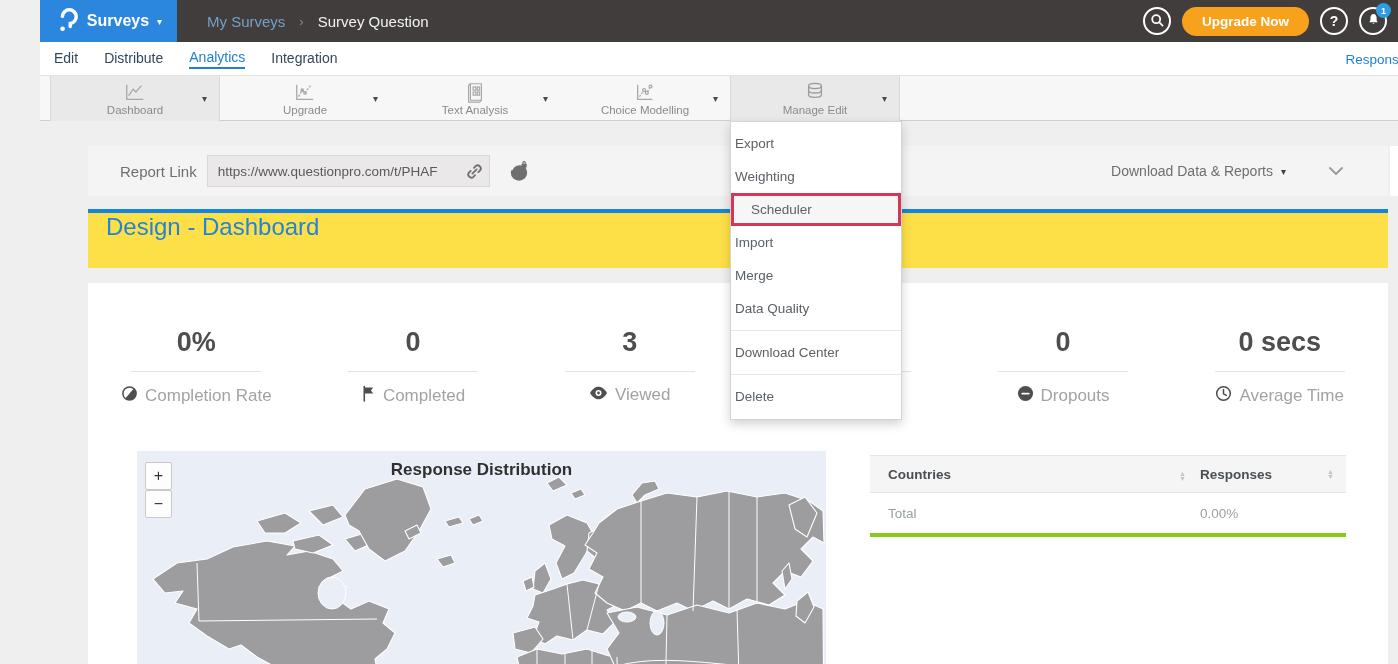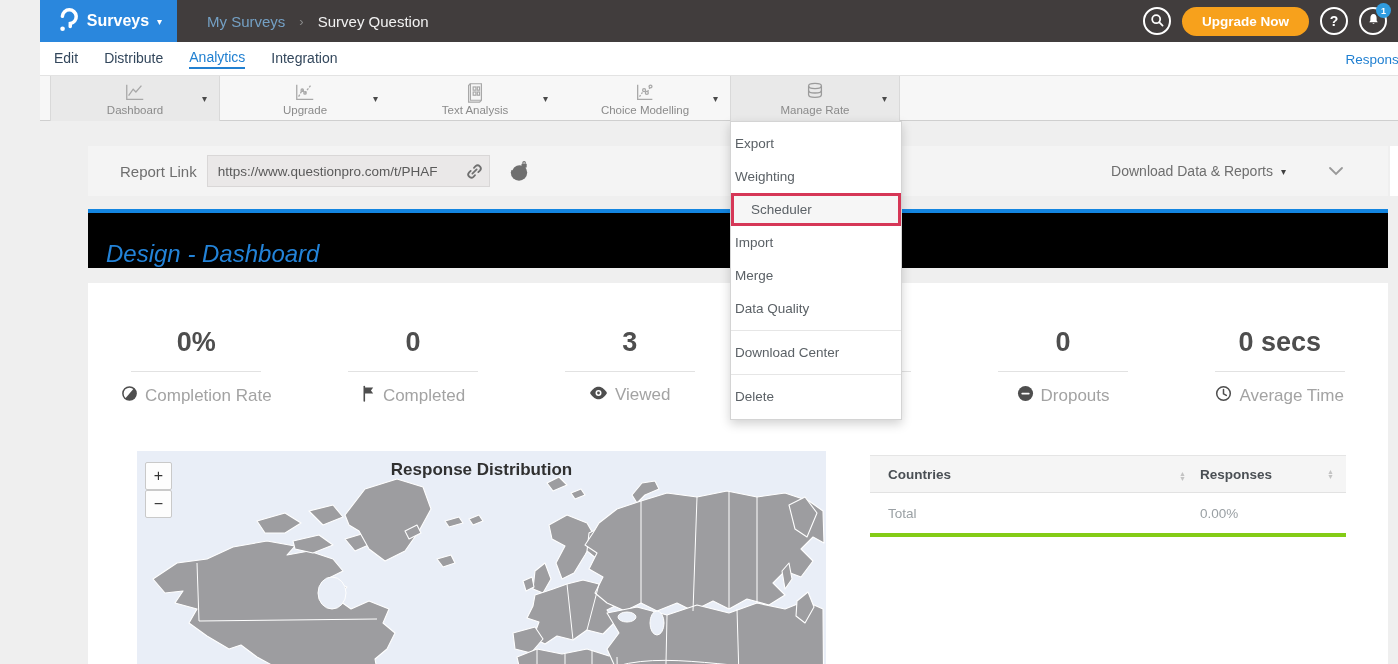--- a/index.html
+++ b/index.html
@@ -50,21 +50,21 @@
   .globe-btn { margin-left:18px; cursor:pointer; display:flex; }
   .report-right { margin-left:auto; display:flex; align-items:center; }
   .download-label { font-size:14px; color:#6e6e6e; cursor:pointer; }
   .download-caret { color:#3f3f3f; font-size:10px; margin-left:8px; }
   .collapse-chevron { margin-left:42px; cursor:pointer; display:flex; }
   .side-panel { position:absolute; left:1350px; top:146px; width:37px; height:50px; background:#fff; }
   .scroll-strip { position:absolute; left:1389px; top:42px; width:9px; height:622px; background:#fbfbfb; border-left:1px solid #e8e8e8; }
 
   
   .blue-line { position:absolute; left:48px; top:209px; width:1300px; height:4px; background:#1385e0; }
-  .title-band { position:absolute; left:48px; top:213px; width:1300px; height:55px; background:#000000; display:flex; align-items:flex-end;font-style:italic; }
+  .title-band { position:absolute; left:48px; top:213px; width:1300px; height:55px; background:#fde047; display:flex; align-items:flex-start; }
   .page-title { font-size:24px; font-weight:500; color:#2383d8; margin-left:18px; }
 
   
   .card { position:absolute; left:48px; top:283px; width:1300px; height:381px; background:#fff; overflow:hidden; }
   .stats-row { display:flex; margin-top:42px; }
   .stat-col { flex:1; text-align:center; }
   .stat-value { font-size:27px; font-weight:700; color:#4e4e4e; height:34px; line-height:34px; }
   .stat-divider { width:130px; margin:12px auto 13px; border-top:1px solid #e2e2e2; }
   .stat-label { display:flex; align-items:center; justify-content:center; gap:7px; font-size:17px; color:#a3a3a3; }
 
@@ -189,21 +189,21 @@
       <span class="tab-caret">▾</span>
     </div>
     <div class="tab shaded" style="left:690px;">
       <span class="ticon">
         <svg width="24" height="22" viewBox="0 0 24 24" fill="none" stroke="#9b9b9b" stroke-width="1.4">
             <ellipse cx="12" cy="5.5" rx="7" ry="2.8"></ellipse>
             <path d="M5 5.5 v4.8 c0 1.6 3.1 2.8 7 2.8 s7 -1.2 7 -2.8 v-4.8"></path>
             <path d="M5 10.3 v4.8 c0 1.6 3.1 2.8 7 2.8 s7 -1.2 7 -2.8 v-4.8"></path>
           </svg>
       </span>
-      <span class="tlabel">Manage Rate</span>
+      <span class="tlabel">Manage Edit</span>
       <span class="tab-caret">▾</span>
     </div>
   </div>
 
   <div class="dropdown">
     <div class="menu-item">Export</div>
     <div class="menu-item">Weighting</div>
     <div class="menu-item highlighted">Scheduler</div>
     <div class="menu-item">Import</div>
     <div class="menu-item">Merge</div>

